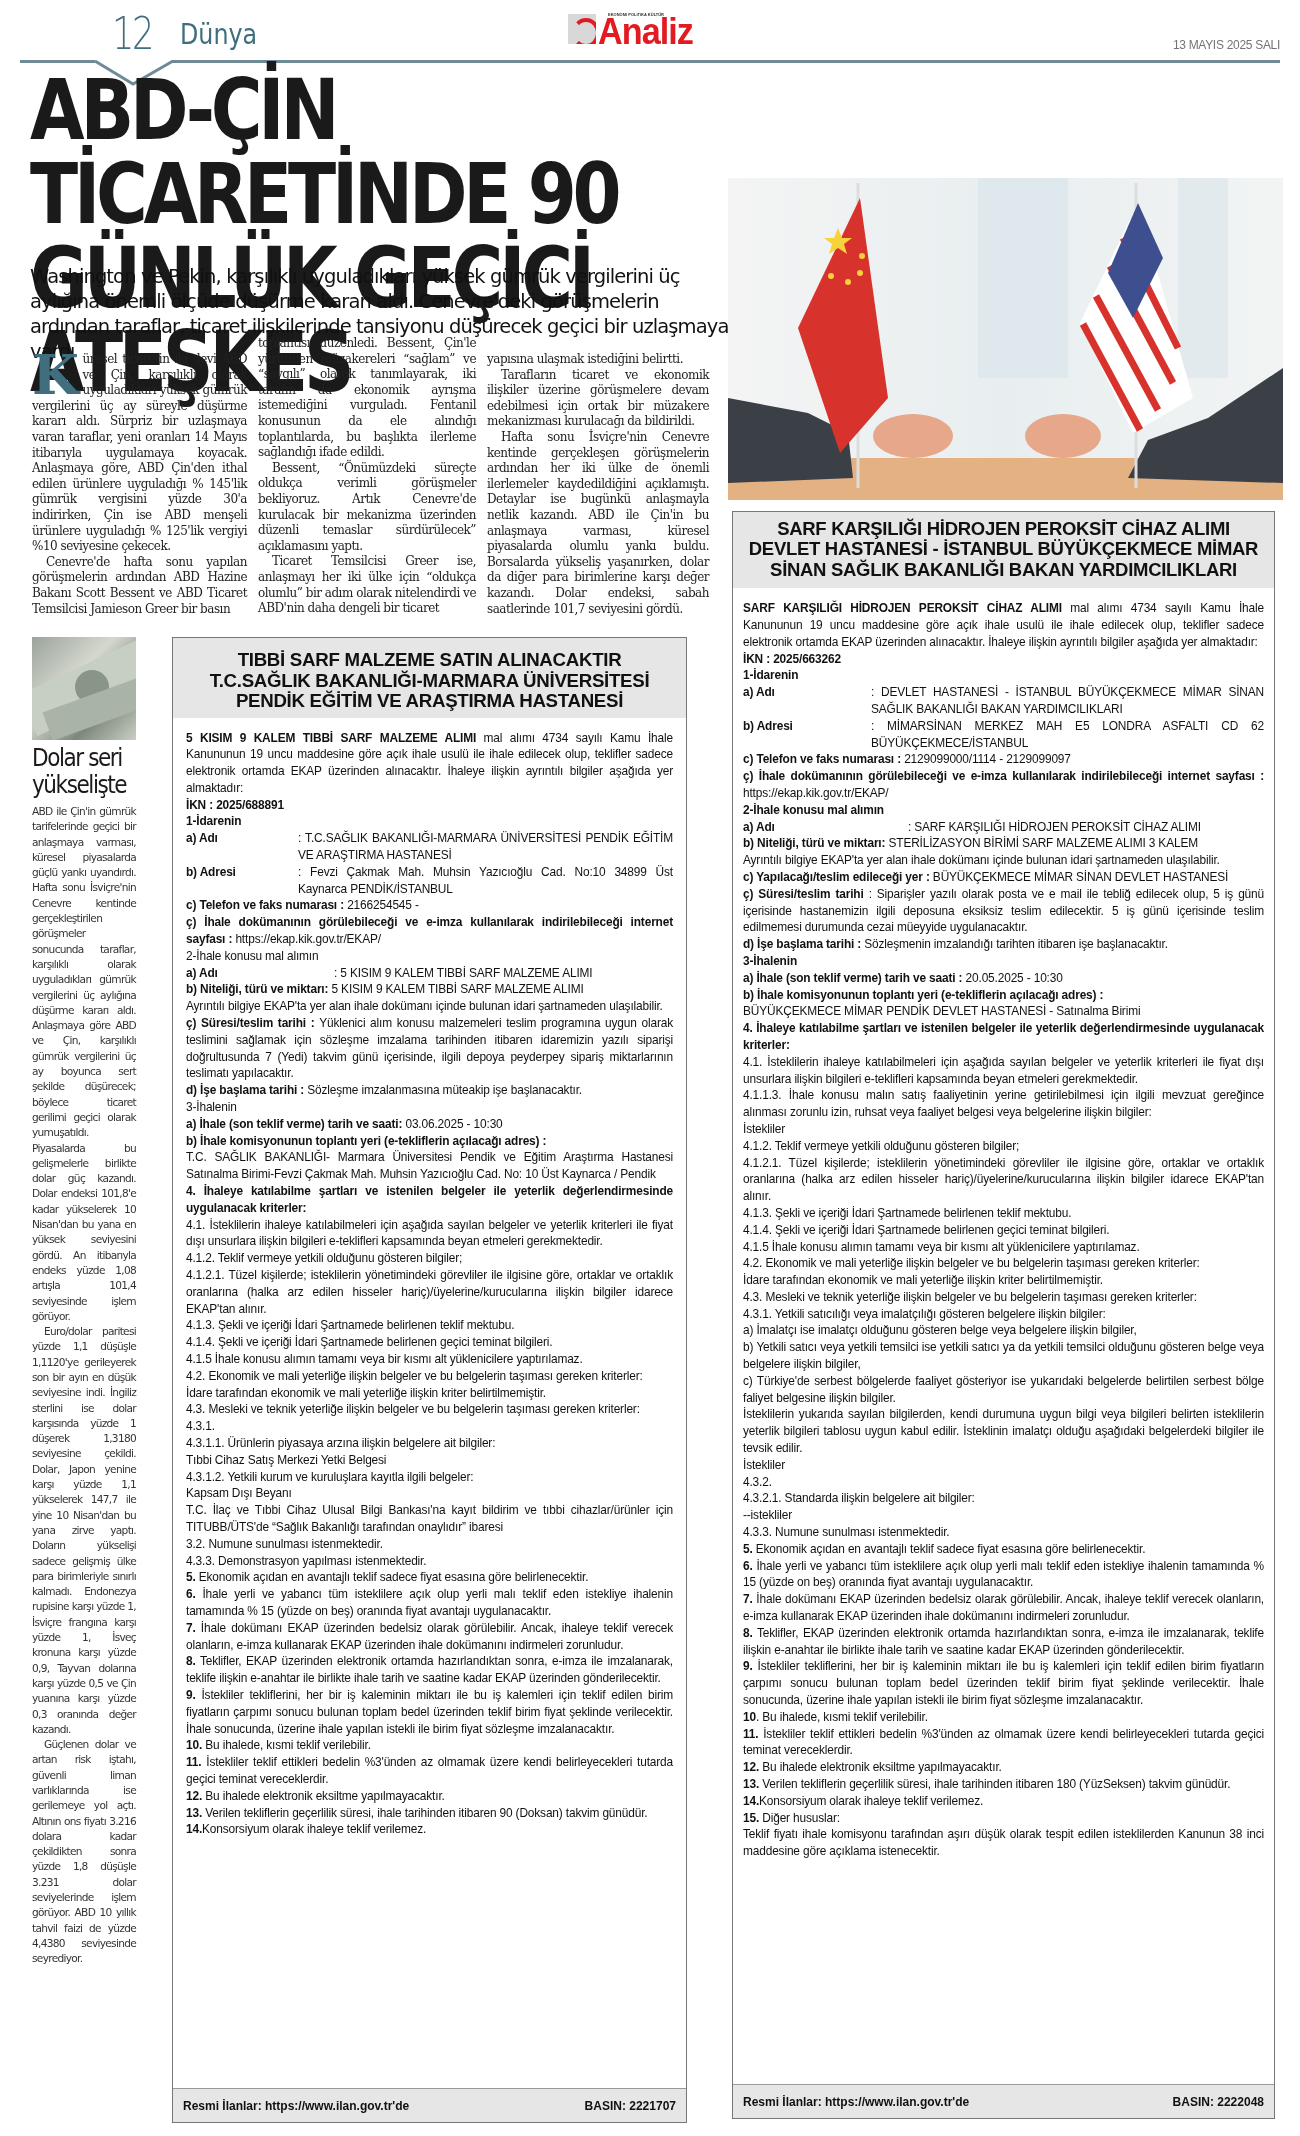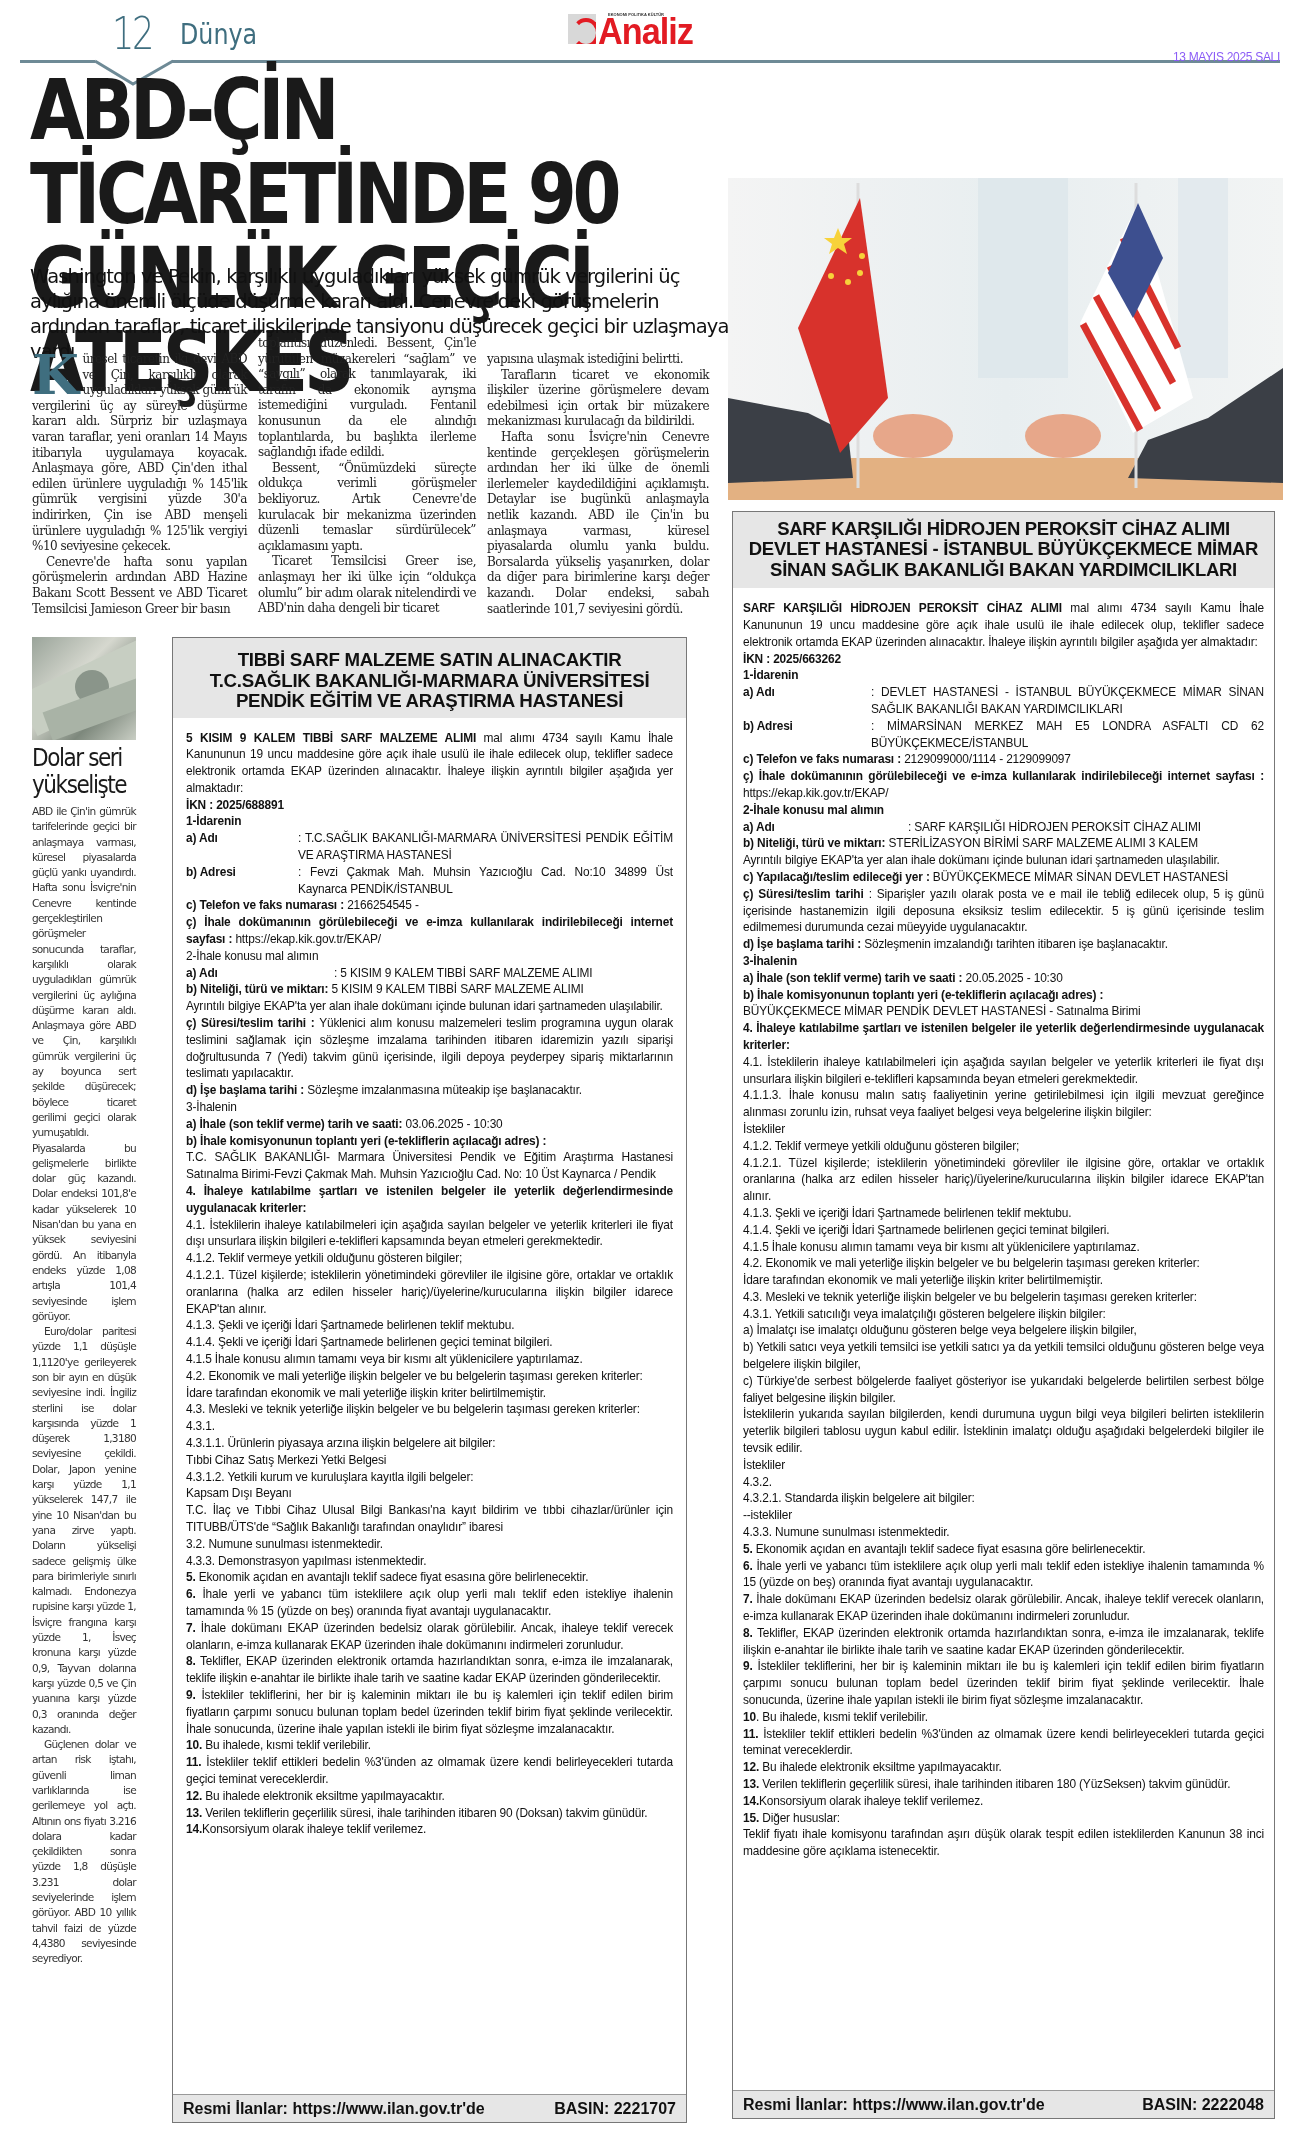--- a/index.html
+++ b/index.html
@@ -9,21 +9,21 @@
 #pgnum{left:112px;top:8px;font-family:"DejaVu Sans",sans-serif;font-size:44px;color:#3f6e7f;letter-spacing:-3px;font-weight:300;transform:scaleX(.8);transform-origin:left}
 #section{left:180px;top:18px;font-family:"DejaVu Sans",sans-serif;font-size:28px;color:#3f6e7f;transform:scaleX(.85);transform-origin:left}
 #rule-left{left:20px;top:60px;width:75px;height:3px;background:#6e8a96}
 #rule-right{left:172px;top:60px;width:1108px;height:3px;background:#6e8a96}
 #chev{left:95px;top:56px;width:80px;height:30px}
 #logo{left:568px;top:14px;width:175px;height:36px;display:flex;align-items:flex-start}
 #logo .mark{width:28px;height:30px;background:#d8d8d8;margin-right:2px;position:relative;overflow:hidden}
 #logo .mark:before{content:"";position:absolute;left:4px;top:4px;width:20px;height:22px;border-radius:50%;border:4px solid #e21b23;border-left-color:transparent}
 #logo .word{font-family:"Liberation Sans",sans-serif;font-weight:bold;font-size:36px;color:#e21b23;letter-spacing:-1px;transform:scaleX(.95);transform-origin:left;line-height:36px}
 #logo .tag{position:absolute;left:40px;top:-2px;font-size:4px;color:#333;font-weight:bold}
-#date{right:20px;top:50px;font-size:12px;color:#8b5cf6;letter-spacing:-.3px}
+#date{right:20px;top:38px;font-size:12px;color:#737373;letter-spacing:-.3px}
 
 #headline{left:30px;top:68px;width:690px;font-family:"DejaVu Sans",sans-serif;font-weight:bold;font-size:84px;line-height:84px;letter-spacing:-5px;color:#1a1a1a;transform:scaleX(.84);transform-origin:left top;width:830px}
 #spot{left:30px;top:264px;width:700px;font-family:"DejaVu Sans",sans-serif;font-size:19.5px;line-height:25px;letter-spacing:-.9px;color:#111}
 
 .col{font-family:"DejaVu Serif",serif;font-size:12px;line-height:15.6px;color:#222;text-align:justify;letter-spacing:-.5px}
 .col p{text-indent:14px}
 .col p.first{text-indent:0}
 #c1{left:32px;top:352px;width:215px}
 #c2{left:258px;top:336px;width:218px}
 #c3{left:487px;top:352px;width:222px}
@@ -36,21 +36,21 @@
 #side-body{left:32px;top:804px;width:104px;font-family:"DejaVu Sans",sans-serif;font-size:10.6px;line-height:15.3px;letter-spacing:-.7px;color:#333;text-align:justify;font-weight:400}
 #side-body p{text-indent:12px}
 #side-body p.first{text-indent:0}
 
 .ad{border:1px solid #777;background:#fff}
 .ad .hd{background:#e6e6e6;text-align:center;font-weight:bold;color:#111;letter-spacing:-.3px}
 .ad .bd{font-size:11.9px;line-height:16.8px;color:#111;text-align:justify;letter-spacing:-.15px}
 .ad .bd b{font-weight:bold}
 .ad .row{display:flex}
 .ad .row .k{flex:0 0 auto;font-weight:bold}
-.ad .ft{position:absolute;left:0;right:0;bottom:0;height:28px;background:#e6e6e6;display:flex;justify-content:space-between;align-items:center;padding:0 10px;font-weight:bold;font-size:16px;border-top:1px solid #999}
+.ad .ft{position:absolute;left:0;right:0;bottom:0;height:34px;background:#e6e6e6;display:flex;justify-content:space-between;align-items:center;padding:0 10px;font-weight:bold;font-size:12px;border-top:1px solid #999}
 #ad1{left:172px;top:637px;width:515px;height:1486px}
 #ad1 .hd{font-size:18.7px;line-height:20.5px;padding:12px 8px 6px}
 #ad1 .bd{padding:12px 13px 0 13px}
 #ad2{left:732px;top:511px;width:543px;height:1608px}
 #ad2 .hd{font-size:18.5px;line-height:20.4px;padding:7px 8px 8px}
 #ad2 .bd{padding:12px 10px 0 10px}
 </style>
 </head>
 <body>
 

